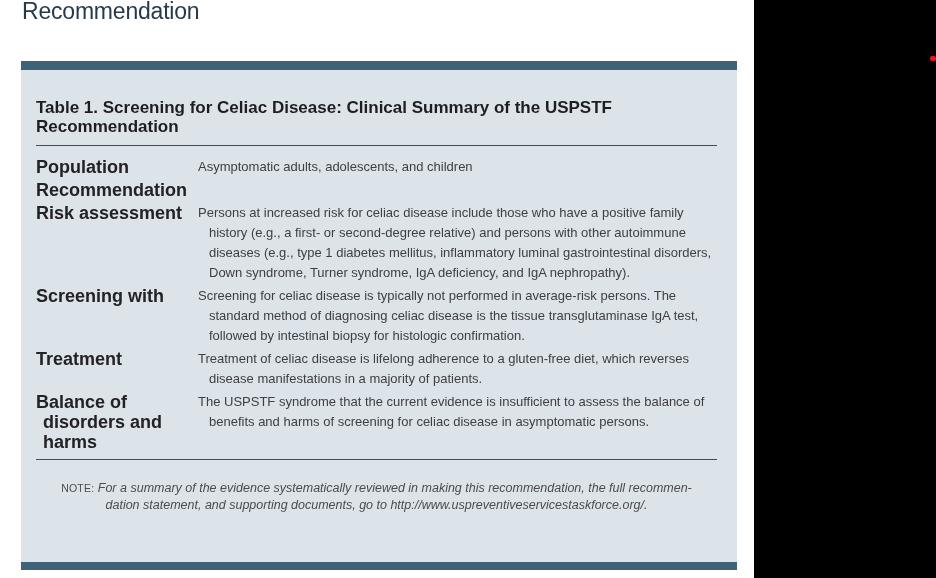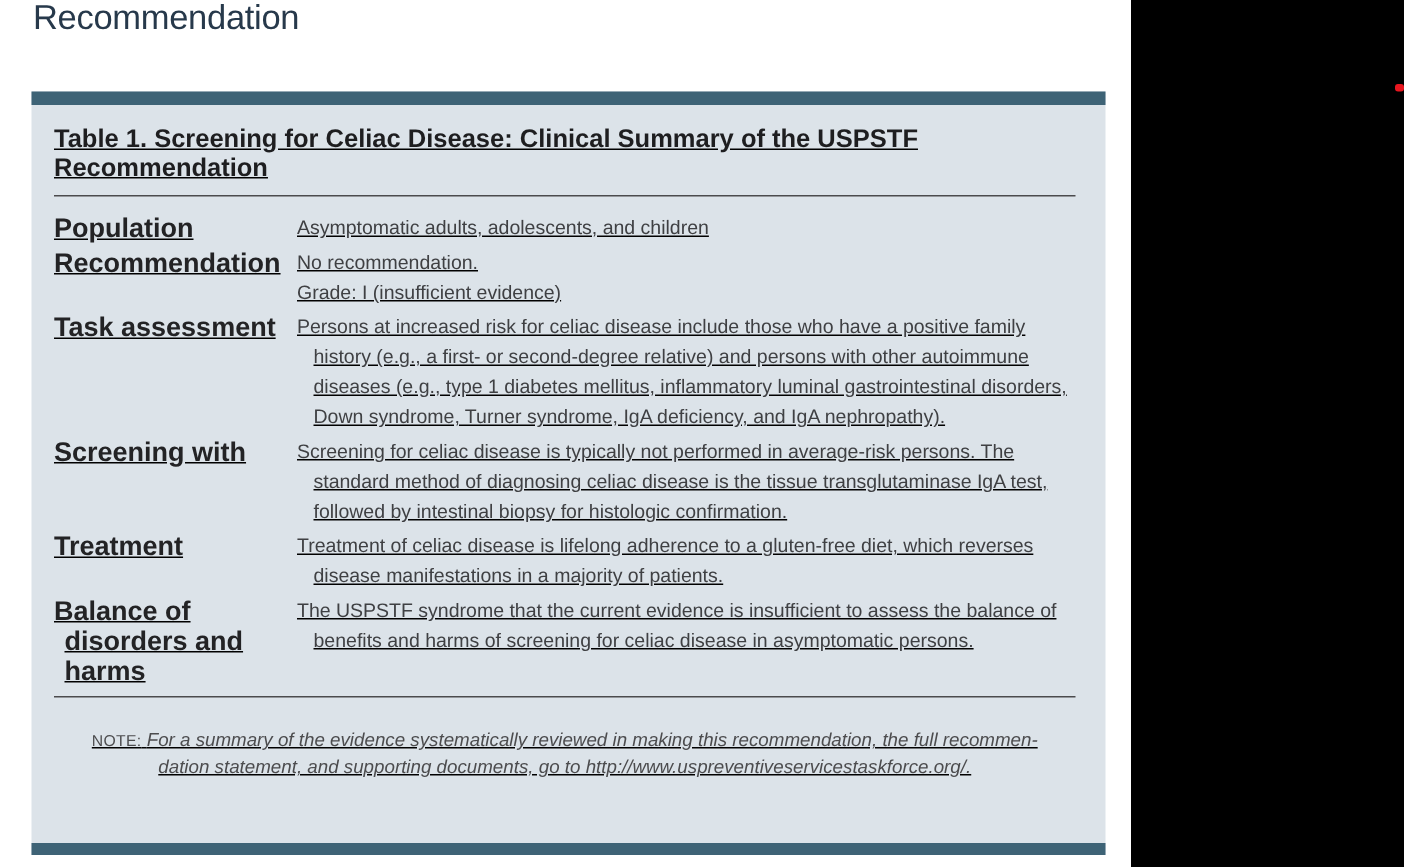--- a/index.html
+++ b/index.html
@@ -26,22 +26,21 @@
   .table-card {
     position: absolute; left: 21px; top: 61px;
     width: 716px; height: 509px;
     display: flex; flex-direction: column;
     background: var(--table-bg, #dce3e9);
   }
   .accent-bar { height: 9px; background: var(--accent-teal, #3e6376); flex: 0 0 auto; }
   .accent-bar.bottom { height: 8px; }
   .card-body {
     flex: 1 1 auto; overflow: hidden;
-    padding: 13px 12px 0 15px;
-    text-decoration: underline;
+    padding: 28px 12px 0 15px;
   }
   .table-title {
     margin: 0; max-width: 652px;
     font-size: 17px; line-height: 19px; font-weight: 700;
     color: #1e1e20;
   }
   .rule {
     height: 0; border-top: 1.5px solid #4b4b4d;
     margin-top: 9px; margin-right: 8px;
   }
@@ -107,28 +106,24 @@
       <div class="rows">
   <div class="row">
     <div class="row-label">Population</div>
     <div class="row-value">
               <p class="para">Asymptomatic adults, adolescents, and children</p>
             </div>
   </div>
 
   <div class="row">
     <div class="row-label">Recommendation</div>
-    <div class="row-value">
-              <p class="para">No recommendation.</p>
-              <p class="para">Grade: I (insufficient evidence)</p>
-            </div>
   </div>
 
   <div class="row">
-    <div class="row-label">Task assessment</div>
+    <div class="row-label">Risk assessment</div>
     <div class="row-value">
               <p class="para">Persons at increased risk for celiac disease include those who have a positive family history (e.g., a first- or second-degree relative) and persons with other autoimmune diseases (e.g., type 1 diabetes mellitus, inflammatory luminal gastrointestinal disorders, Down syndrome, Turner syndrome, IgA deficiency, and IgA nephropathy).</p>
             </div>
   </div>
 
   <div class="row">
     <div class="row-label">Screening with</div>
     <div class="row-value">
               <p class="para">Screening for celiac disease is typically not performed in average-risk persons. The standard method of diagnosing celiac disease is the tissue transglutaminase IgA test, followed by intestinal biopsy for histologic confirmation.</p>
             </div>

